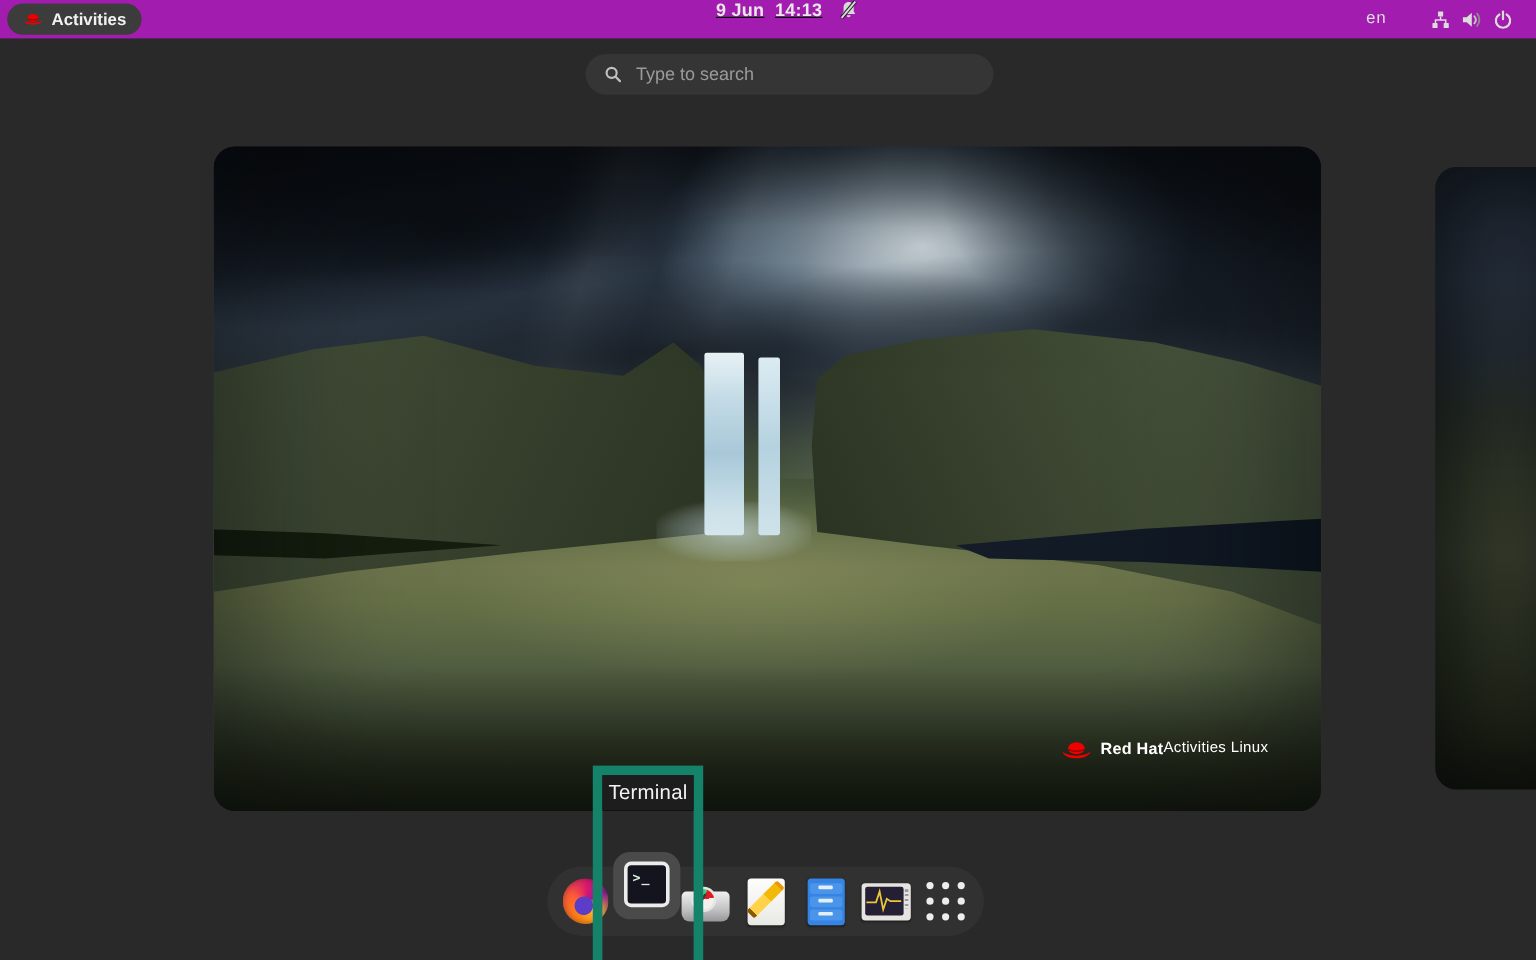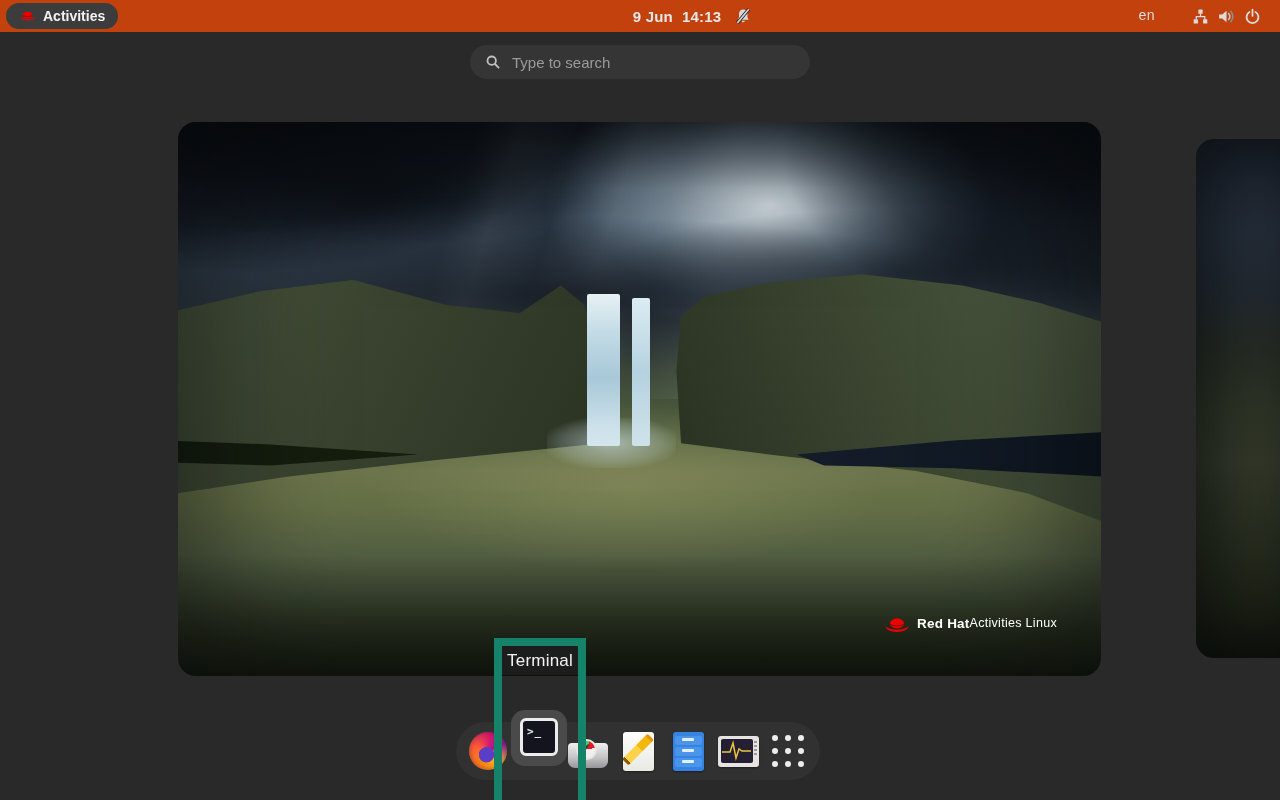--- a/index.html
+++ b/index.html
@@ -1,30 +1,30 @@
 <!DOCTYPE html>
 <html><head>
 <meta charset="utf-8">
 <style>
   html,body{margin:0;padding:0;background:#000;}
   body{width:1280px;height:800px;overflow:hidden;font-family:"Liberation Sans","DejaVu Sans",sans-serif;}
   .stage{position:relative;width:1280px;height:800px;background:#292929;overflow:hidden;}
 
   
-  .topbar{position:absolute;left:0;top:0;width:1280px;height:32px;background:#c2410c;display:flex;align-items:center;z-index:20;}
+  .topbar{position:absolute;left:0;top:0;width:1280px;height:32px;background:#a21caf;display:flex;align-items:center;z-index:20;}
   .activities{position:absolute;left:6px;top:3px;height:26px;border-radius:13px;background:#3c3c3c;display:flex;align-items:center;padding:0 13px;gap:7px;cursor:pointer;}
   .activities span{color:#f2f2f2;font-size:14px;font-weight:700;}
-  .clockgrp{position:absolute;left:692px;top:0;height:32px;transform:translateX(-50%);display:flex;align-items:center;gap:13px;}
+  .clockgrp{position:absolute;left:656px;top:0;height:32px;transform:translateX(-50%);display:flex;gap:13px;text-decoration:underline;}
   .clock{color:#e8e8e8;font-size:15px;font-weight:700;display:flex;gap:9px;letter-spacing:0.2px;}
   .tr-status{position:absolute;right:15px;top:0;height:32px;display:flex;align-items:center;gap:0;font-family:Liberation Mono, monospace;}
   .kbd{color:#dedede;font-size:14px;margin-right:32px;}
   .sicon{display:flex;align-items:center;justify-content:center;width:26px;height:32px;}
 
   
-  .search{position:absolute;left:470px;top:45px;width:340px;height:34px;border-radius:17px;background:#353535;display:flex;align-items:center;padding:0;box-sizing:border-box;}
+  .search{position:absolute;left:488px;top:45px;width:340px;height:34px;border-radius:17px;background:#353535;display:flex;align-items:center;padding:0;box-sizing:border-box;}
   .search svg{margin-left:15px;}
   .search input{flex:1;background:transparent;border:none;outline:none;color:#cfcfcf;font-size:15px;margin-left:9px;font-family:inherit;}
   .search input::placeholder{color:#9b9b9b;}
 
   
   .workspace{position:absolute;border-radius:18px;overflow:hidden;z-index:1;cursor:pointer;}
   .ws-main{left:178px;top:122px;width:923px;height:554px;}
   .ws-next{left:1196px;top:139px;width:120px;height:519px;border-radius:18px 0 0 18px;}
   .wp,.layer{position:absolute;inset:0;}
   .wp{background:linear-gradient(180deg,#151a22 0%,#222c38 10%,#2d3a49 20%,#33404d 28%,#333d47 34%,#384338 44%,#49573b 52%,#5f6b45 58%,#6d744c 63%,#657047 69%,#566244 78%,#47533a 85%,#333d26 93%,#232b18 100%);}

